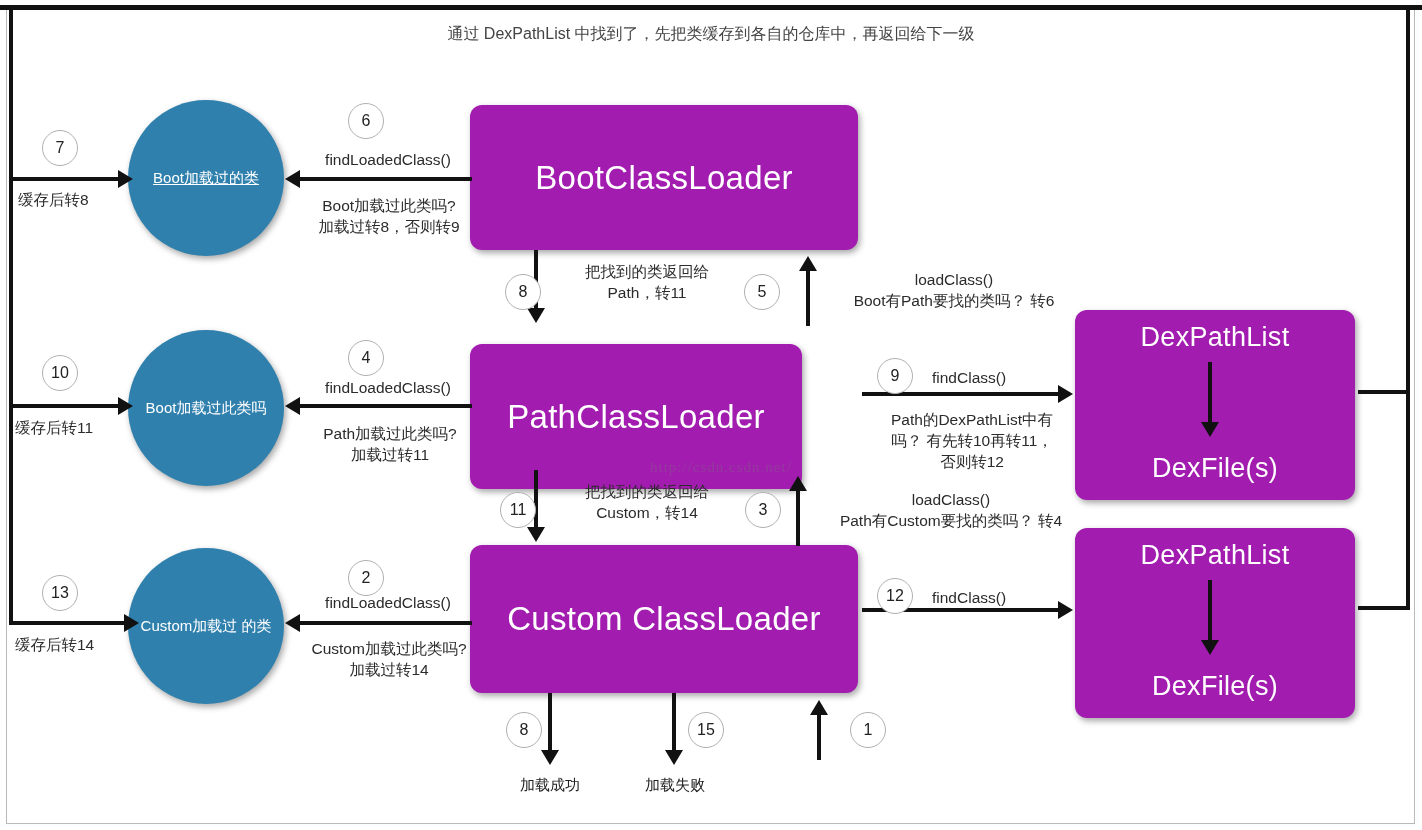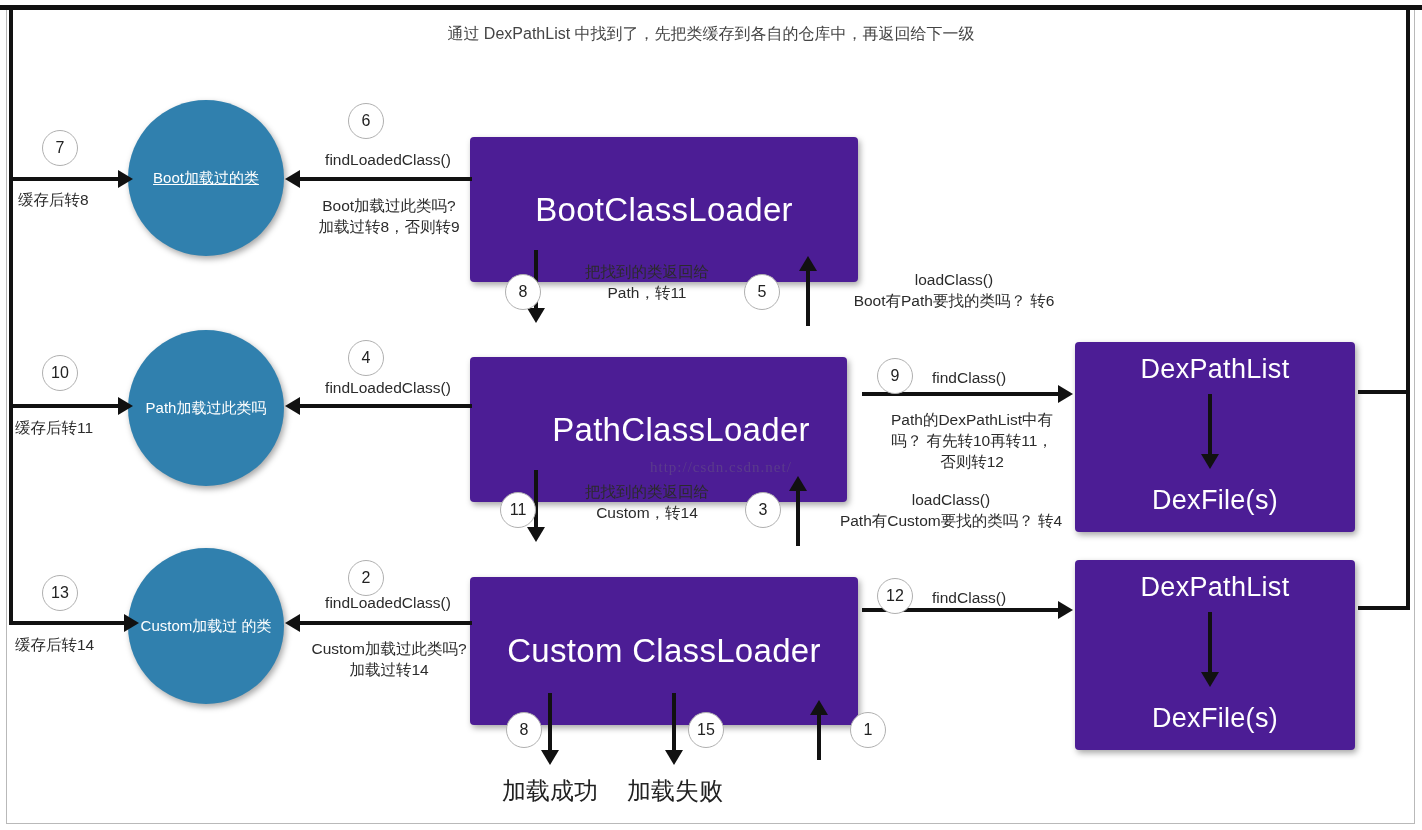--- a/index.html
+++ b/index.html
@@ -4,24 +4,24 @@
 <style>
   html,body{margin:0;padding:0;background:#ffffff;}
   body{font-family:"Liberation Sans","DejaVu Sans",sans-serif;}
   #stage{position:relative;width:1422px;height:830px;background:#fff;overflow:hidden;}
 
   
   .frame-thin{position:absolute;left:6px;top:6px;width:1409px;height:818px;border:1px solid #b9b9b9;box-sizing:border-box;}
   .frame-top{position:absolute;left:0px;top:5px;width:1422px;height:5px;background:#111;}
 
   
-  .box{position:absolute;background:#4c1d95;border-radius:4px;
+  .box{position:absolute;background:#a21caf;border-radius:12px;
        box-shadow:2px 3px 6px rgba(0,0,0,.35);
        display:flex;align-items:center;justify-content:center;
-       color:#fff;letter-spacing:.3px;margin-top:32px;}
+       color:#fff;letter-spacing:.3px;}
   .box span{display:block;text-align:center;line-height:1.15;}
   .circle{position:absolute;background:#3080AE;border-radius:50%;
        box-shadow:2px 3px 6px rgba(0,0,0,.35);
        display:flex;align-items:center;justify-content:center;
        color:#fff;font-size:15px;text-align:center;line-height:1.25;}
 
   
   .step{position:absolute;width:34px;height:34px;border-radius:50%;
        border:1px solid #b0b0b0;background:#fff;color:#222;
        display:flex;align-items:center;justify-content:center;
@@ -39,37 +39,37 @@
   .lbl{position:absolute;color:#2b2b2b;font-size:15.5px;line-height:1.35;white-space:pre-line;}
   .lbl.c{text-align:center;}
   .lbl.l{text-align:left;}
 
   .title{position:absolute;top:24px;left:0;width:1422px;text-align:center;
          font-size:16px;color:#444;}
 
   .watermark{position:absolute;font-family:"Liberation Serif","DejaVu Serif",serif;
          font-size:15px;color:rgba(120,120,120,.33);letter-spacing:1px;}
 
-  .btm{position:absolute;font-size:24px;color:#222;line-height:1.3;}
+  .btm{position:absolute;font-size:15px;color:#222;line-height:1.3;}
 </style>
 </head>
 <body>
 
 <div id="stage">
 
   <div class="frame-thin"></div>
   <div class="frame-top"></div>
 
   <div class="title">通过 DexPathList 中找到了，先把类缓存到各自的仓库中，再返回给下一级</div>
 
   <div class="box" style="left:470px;top:105px;width:388px;height:145px;font-size:33px;">
     <span>BootClassLoader</span>
   </div>
 
-  <div class="box" style="left:470px;top:325px;width:332px;height:145px;font-size:33px;padding-left:45px;">
+  <div class="box" style="left:470px;top:344px;width:332px;height:145px;font-size:33px;">
     <span>PathClassLoader</span>
   </div>
 
   <div class="box" style="left:470px;top:545px;width:388px;height:148px;font-size:33px;">
     <span>Custom ClassLoader</span>
   </div>
 
   <div class="box" style="left:1075px;top:310px;width:280px;height:190px;">
     <div style="position:relative;width:100%;height:100%;">
       <span style="position:absolute;top:12px;left:0;width:100%;font-size:27px;">DexPathList</span>
@@ -86,21 +86,21 @@
       <div class="ahead ar-down" style="left:126px;top:112px;"></div>
       <span style="position:absolute;bottom:16px;left:0;width:100%;font-size:27px;">DexFile(s)</span>
     </div>
   </div>
 
   <div class="circle" style="left:128px;top:100px;width:156px;height:156px;text-decoration:underline;">
     <span>Boot加载过的类</span>
   </div>
 
   <div class="circle" style="left:128px;top:330px;width:156px;height:156px;">
-    <span>Path加载过此类吗</span>
+    <span>Boot加载过此类吗</span>
   </div>
 
   <div class="circle" style="left:128px;top:548px;width:156px;height:156px;">
     <span>Custom加载过
 的类</span>
   </div>
 
   <div class="hline" style="left:300px;top:177px;width:172px;"></div>
   <div class="ahead ar-left" style="left:285px;top:170px;"></div>
   <div class="step" style="left:348px;top:103px;">6</div>
@@ -123,20 +123,22 @@
   <div class="vline" style="left:806px;top:268px;height:58px;"></div>
   <div class="ahead ar-up" style="left:799px;top:256px;"></div>
   <div class="step" style="left:744px;top:274px;">5</div>
   <div class="lbl c" style="left:828px;top:270px;width:252px;">loadClass()
 Boot有Path要找的类吗？ 转6</div>
 
   <div class="hline" style="left:300px;top:404px;width:172px;"></div>
   <div class="ahead ar-left" style="left:285px;top:397px;"></div>
   <div class="step" style="left:348px;top:340px;">4</div>
   <div class="lbl c" style="left:283px;top:378px;width:210px;">findLoadedClass()</div>
+  <div class="lbl c" style="left:283px;top:424px;width:214px;">Path加载过此类吗?
+加载过转11</div>
 
   <div class="vline" style="left:9px;top:180px;height:228px;"></div>
   <div class="hline" style="left:9px;top:404px;width:110px;"></div>
   <div class="ahead ar-right" style="left:118px;top:397px;"></div>
   <div class="step" style="left:42px;top:355px;">10</div>
   <div class="lbl l" style="left:15px;top:418px;width:140px;">缓存后转11</div>
 
   <div class="hline" style="left:862px;top:392px;width:198px;"></div>
   <div class="ahead ar-right" style="left:1058px;top:385px;"></div>
   <div class="step" style="left:877px;top:358px;">9</div>

